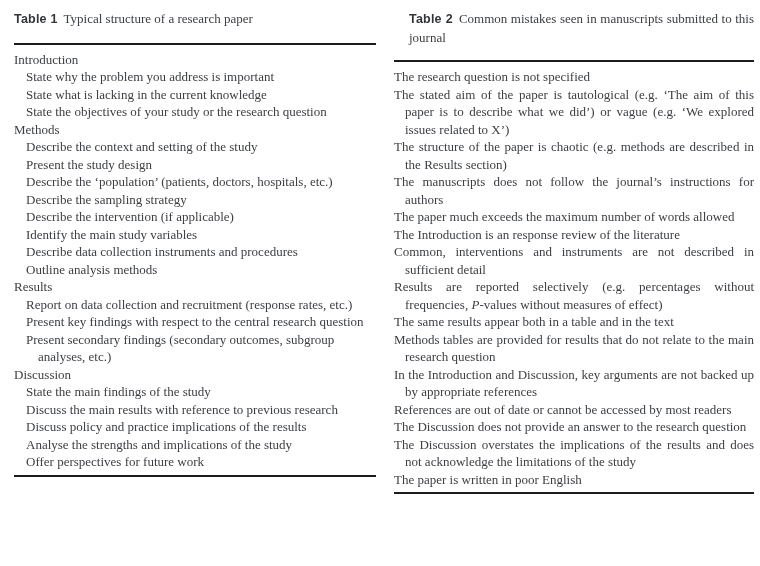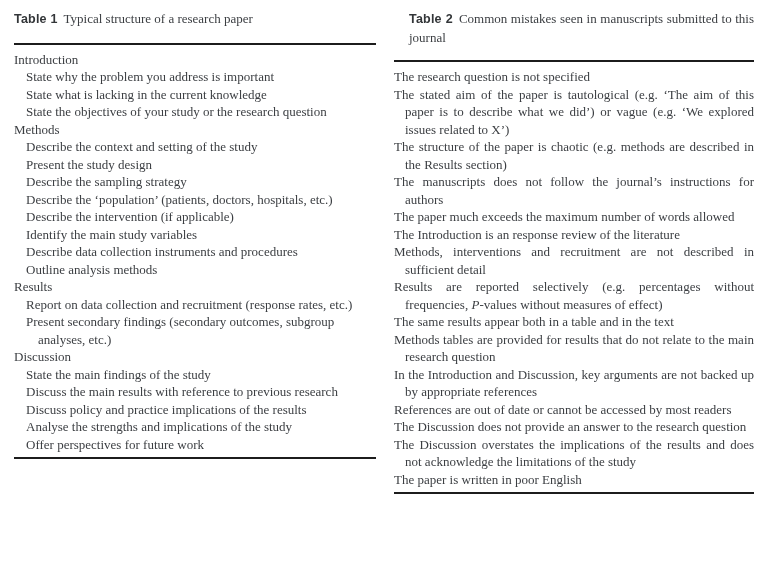--- a/index.html
+++ b/index.html
@@ -57,28 +57,29 @@
       <span class="t-label">Table 1</span><span>Typical structure of a research paper</span>
     </div>
     <div class="t-body">
         <div class="row lvl0">Introduction</div>
         <div class="row lvl1">State why the problem you address is important</div>
         <div class="row lvl1">State what is lacking in the current knowledge</div>
         <div class="row lvl1">State the objectives of your study or the research question</div>
         <div class="row lvl0">Methods</div>
         <div class="row lvl1">Describe the context and setting of the study</div>
         <div class="row lvl1">Present the study design</div>
+        <div class="row lvl1">Describe the ‘population’ (patients, doctors, hospitals, etc.)</div>
         <div class="row lvl1">Describe the sampling strategy</div>
-        <div class="row lvl1">Describe the ‘population’ (patients, doctors, hospitals, etc.)</div>
         <div class="row lvl1">Describe the intervention (if applicable)</div>
         <div class="row lvl1">Identify the main study variables</div>
         <div class="row lvl1">Describe data collection instruments and procedures</div>
         <div class="row lvl1">Outline analysis methods</div>
         <div class="row lvl0">Results</div>
         <div class="row lvl1">Report on data collection and recruitment (response rates, etc.)</div>
+        <div class="row lvl1">Present key findings with respect to the central research question</div>
         <div class="row lvl1">Present secondary findings (secondary outcomes, subgroup analyses, etc.)</div>
         <div class="row lvl0">Discussion</div>
         <div class="row lvl1">State the main findings of the study</div>
         <div class="row lvl1">Discuss the main results with reference to previous research</div>
         <div class="row lvl1">Discuss policy and practice implications of the results</div>
         <div class="row lvl1">Analyse the strengths and implications of the study</div>
         <div class="row lvl1">Offer perspectives for future work</div>
       </div>
   </div>
 
@@ -86,21 +87,21 @@
     <div class="t-title justified">
       <span class="t-label">Table 2</span><span>Common mistakes seen in manuscripts submitted to this journal</span>
     </div>
     <div class="t-body">
         <div class="row flat">The research question is not specified</div>
         <div class="row flat">The stated aim of the paper is tautological (e.g. ‘The aim of this paper is to describe what we did’) or vague (e.g. ‘We explored issues related to X’)</div>
         <div class="row flat">The structure of the paper is chaotic (e.g. methods are described in the Results section)</div>
         <div class="row flat">The manuscripts does not follow the journal’s instructions for authors</div>
         <div class="row flat">The paper much exceeds the maximum number of words allowed</div>
         <div class="row flat">The Introduction is an response review of the literature</div>
-        <div class="row flat">Methods, interventions and recruitment are not described in sufficient detail</div>
+        <div class="row flat">Common, interventions and instruments are not described in sufficient detail</div>
         <div class="row flat">Results are reported selectively (e.g. percentages without frequencies, <i>P</i>-values without measures of effect)</div>
         <div class="row flat">The same results appear both in a table and in the text</div>
         <div class="row flat">Methods tables are provided for results that do not relate to the main research question</div>
         <div class="row flat">In the Introduction and Discussion, key arguments are not backed up by appropriate references</div>
         <div class="row flat">References are out of date or cannot be accessed by most readers</div>
         <div class="row flat">The Discussion does not provide an answer to the research question</div>
         <div class="row flat">The Discussion overstates the implications of the results and does not acknowledge the limitations of the study</div>
         <div class="row flat">The paper is written in poor English</div>
       </div>
   </div>

